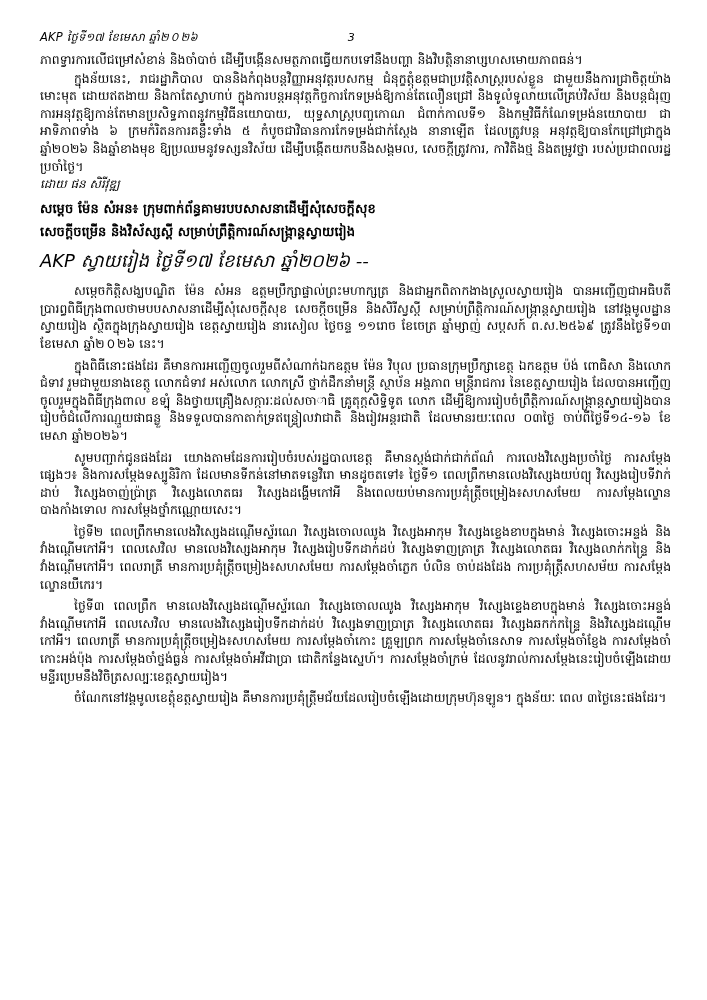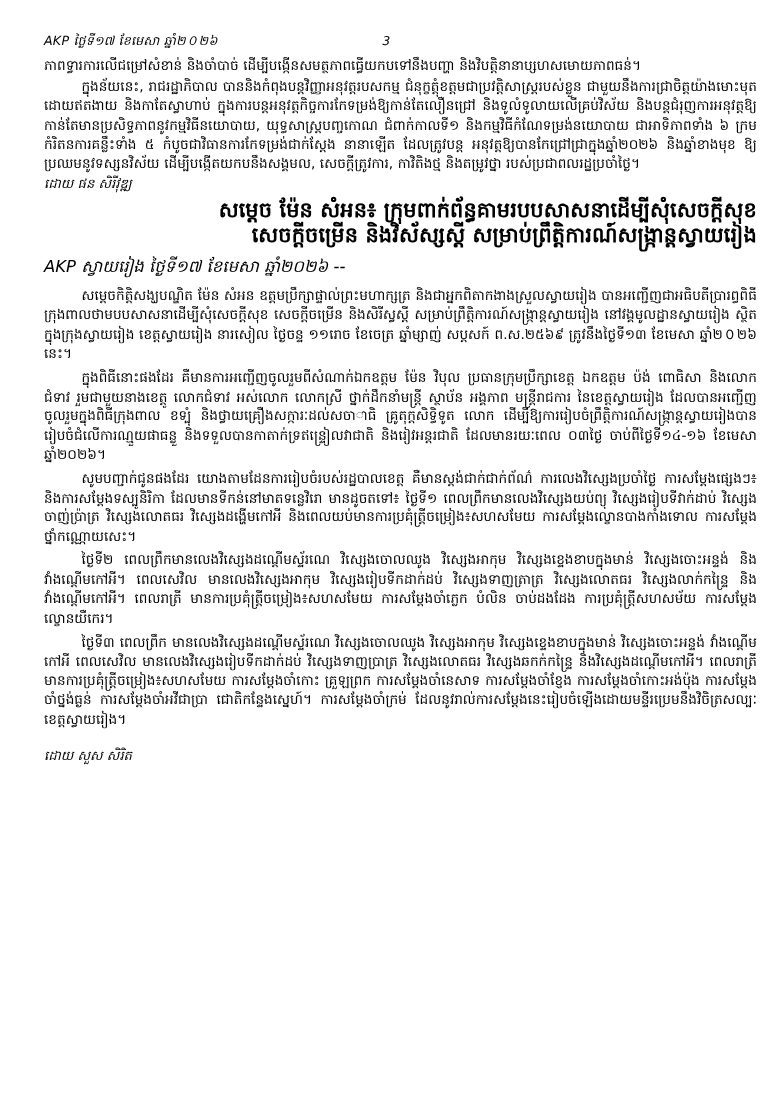--- a/index.html
+++ b/index.html
@@ -12,21 +12,21 @@
     height: 1000px;
     font-family: "DejaVu Sans", sans-serif;
     color: #000000;
     overflow: hidden;
   }
   .page {
     position: relative;
     width: 707px;
     height: 1000px;
     box-sizing: border-box;
-    padding: 30px 19px 10px 40px;
+    padding: 30px 36px 10px 40px;
   }
   
   .page-header {
     display: flex;
     align-items: baseline;
     font-style: italic;
     font-size: 11.5px;
     letter-spacing: 0.2px;
     margin-bottom: 4px;
   }
@@ -57,30 +57,30 @@
     font-style: italic;
     font-size: 12px;
   }
   .byline-right {
     font-style: italic;
     font-size: 12px;
     margin: 0 0 2px 0;
   }
   
   .headline {
-    text-align: right;
+    text-align: left;
     font-weight: bold;
-    font-size: 19px;
+    font-size: 13px;
     line-height: 23px;
     margin: 3px 0 6px 0;
     letter-spacing: 0.1px;
   }
   .dateline {
     font-style: italic;
-    font-size: 15px;
+    font-size: 18px;
     margin: 2px 0 6px 0;
   }
   .spacer-xs { height: 3px; }
 </style>
 </head>
 <body>
 
 <div class="page">
 
   <div class="page-header">
@@ -102,16 +102,16 @@
   <p class="kh indent">សម្តេចកិត្តិសង្ឃបណ្ឌិត ម៉ែន សំអន ឧត្តមប្រឹក្សាផ្ទាល់ព្រះមហាក្សត្រ និងជាអ្នកពិតាកងាងស្រួលស្វាយរៀង បានអញ្ជើញជាអធិបតីប្រារព្ធពិធីក្រុងពាលថាមបបសាសនាដើម្បីសុំសេចក្តីសុខ សេចក្តីចម្រើន និងសិរីស្វស្តី សម្រាប់ព្រឹត្តិការណ៍សង្ក្រាន្តស្វាយរៀង នៅវង្គមូលដ្ឋានស្វាយរៀង ស្ថិតក្នុងក្រុងស្វាយរៀង ខេត្តស្វាយរៀង នារសៀល ថ្ងៃចន្ទ ១១រោច ខែចេត្រ ឆ្នាំម្សាញ់ សប្តសក៍ ព.ស.២៥៦៩ ត្រូវនឹងថ្ងៃទី១៣ ខែមេសា ឆ្នាំ២０២៦ នេះ។</p>
   <div class="spacer-xs"></div>
   <p class="kh indent">ក្នុងពិធីនោះផងដែរ គឺមានការអញ្ជើញចូលរួមពីសំណាក់ឯកឧត្តម ម៉ែន វិបុល ប្រធានក្រុមប្រឹក្សាខេត្ត ឯកឧត្តម ប៉ង់ ពោធិសា និងលោកជំទាវ រួមជាមួយនាងខេត្តូ លោកជំទាវ អស់លោក លោកស្រី ថ្នាក់ដឹកនាំមន្ត្រី ស្ថាប័ន អង្គភាព មន្ត្រីរាជការ នៃខេត្តស្វាយរៀង ដែលបានអញ្ជើញចូលរួមក្នុងពិធីក្រុងពាល ខទ្បុំ និងថ្វាយគ្រឿងសក្ការៈដល់សចាាធិ គ្រូតុក្តសិទ្ធិទូត លោក ដើម្បីឱ្យការរៀបចំព្រឹត្តិការណ៍សង្ក្រាន្តស្វាយរៀងបានរៀបចំជំលើការណ្មួយផាធន្លួ និងទទួលបានកាតាក់ទ្រឥន្ទ្រៀលវាជាតិ និងរៀវអន្តរជាតិ ដែលមានរយៈពេល ០៣ថ្ងៃ ចាប់ពីថ្ងៃទី១៤-១៦ ខែមេសា ឆ្នាំ២០២៦។</p>
   <div class="spacer-xs"></div>
   <p class="kh indent">សូមបញ្ជាក់ជូនផងដែរ យោងតាមដែនការរៀបចំរបស់រដ្ឋបាលខេត្ត គឺមានស្តង់ជាក់ជាក់ព័ណ៌ ការលេងវិស្សេងប្រចាំថ្ងៃ ការសម្តែងផ្សេងៗ៖ និងការសម្តែងទស្បូនិរិកា ដែលមានទីកន់នៅមាតទន្លេវិរោ មានដូចតទៅ៖ ថ្ងៃទី១ ពេលព្រឹកមានលេងវិស្សេងយប់ព្យុ វិស្សេងរៀបទីវាក់ដាប់ វិស្សេងចាញ់ប្រ៉ាត្រ វិស្សេងលោតធរ វិស្សេងដង្ហើមកៅអី និងពេលយប់មានការប្រគុំត្រ្តីចម្រៀង៖សហសមែយ ការសម្តែងល្ខោនបាងកាំងទោល ការសម្តែងថ្នាំកណ្ណេាយសេះ។</p>
   <div class="spacer-xs"></div>
   <p class="kh indent">ថ្ងៃទី២ ពេលព្រឹកមានលេងវិស្សេងដណ្ដើមស្ទ័រណេ វិស្សេងចោលឈូង វិស្សេងអាកុម វិស្សេងខ្ទេងខាបក្នុងមាន់ វិស្សេងចោះអន្ទង់ និងវាំងណ្ដើមកៅអី។ ពេលសេវិល មានលេងវិស្សេងអាកុម វិស្សេងរៀបទីកដាក់ដប់ វិស្សេងទាញត្រាត្រ វិស្សេងលោតធរ វិស្សេងលាក់កន្ទ្រៃ និងវាំងណ្ដើមកៅអី។ ពេលរាត្រី មានការប្រគុំត្រ្តីចម្រៀង៖សហសមែយ ការសម្តែងចាំភ្លេក បំលិន ចាប់ដងដែង ការប្រគុំត្រ្តីសហសម័យ ការសម្តែងល្ខោនយឺកេរ។</p>
   <div class="spacer-xs"></div>
   <p class="kh indent">ថ្ងៃទី៣ ពេលព្រឹក មានលេងវិស្សេងដណ្ដើមស្ទ័រណេ វិស្សេងចោលឈូង វិស្សេងអាកុម វិស្សេងខ្ទេងខាបក្នុងមាន់ វិស្សេងចោះអន្ទង់ វាំងណ្ដើមកៅអី ពេលសេវិល មានលេងវិស្សេងរៀបទីកដាក់ដប់ វិស្សេងទាញប្រាត្រ វិស្សេងលោតធរ វិស្សេងឆកក់កន្ទ្រៃ និងវិស្សេងដណ្ដើមកៅអី។ ពេលរាត្រី មានការប្រគុំត្រ្តីចម្រៀង៖សហសមែយ ការសម្តែងចាំកោះ គ្រួឡព្រក ការសម្តែងចាំនេសាទ ការសម្តែងចាំខ្ញែង ការសម្តែងចាំកោះអង់ប៉ុង ការសម្តែងចាំថ្នង់ធ្ងន់ ការសម្តែងចាំអវីជាប្រា ជោតិកន្ទែងស្នេហ៍។ ការសម្តែងចាំក្រម់ ដែលនូវរាល់ការសម្តែងនេះរៀបចំឡើងដោយមន្ទីរប្រេមនឹងវិចិត្រសល្បៈខេត្តស្វាយរៀង។</p>
   <div class="spacer-xs"></div>
+  <p class="kh indent">ចំណែកនៅវង្គមូលខេត្តុំខត្តស្វាយរៀង គឺមានការប្រគុំត្រ្តីមជ័យដែលរៀបចំឡើងដោយក្រុមហ៊ុនឡូន។ ក្នុងន័យៈ ពេល ៣ថ្ងៃនេះផងដែរ។</p>
 
-  <p class="byline">ដោយ សួស សិរិត</p>
 
 </div>
 
 </body></html>

